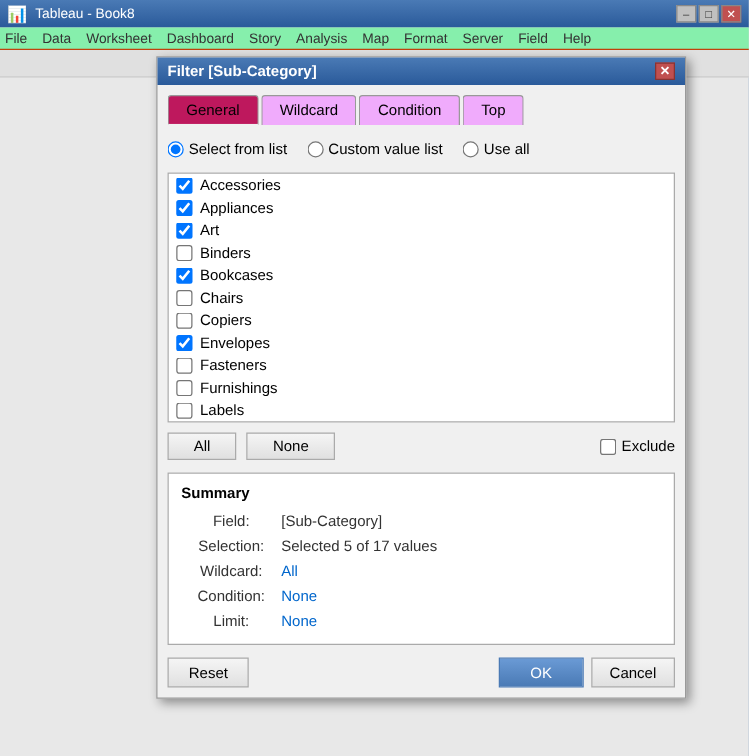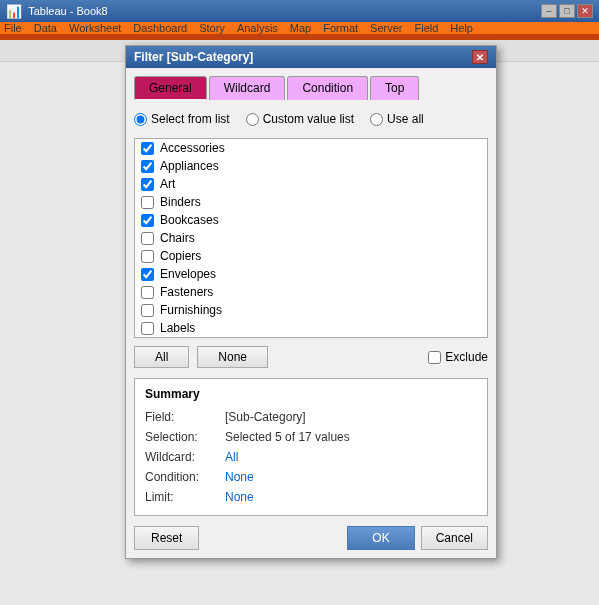--- a/index.html
+++ b/index.html
@@ -44,21 +44,21 @@
       font-size: 9px;
       display: flex; align-items: center; justify-content: center;
       cursor: pointer;
       color: #333;
     }
 
     
     .modal-overlay {
       position: absolute;
       top: 45px; left: 125px;
-      width: 372px;
+      width: 424px;
       background: #f0f0f0;
       border: 1px solid #999;
       box-shadow: 3px 3px 8px rgba(0,0,0,0.4);
     }
 
     .modal-titlebar {
       background: linear-gradient(to bottom, #4a7ab5, #2a5a9a);
       height: 22px;
       display: flex;
       align-items: center;
@@ -203,20 +203,21 @@
 
     .summary-title {
       font-weight: bold;
       margin-bottom: 6px;
     }
 
     .summary-row {
       display: flex;
       font-size: 12px;
       line-height: 20px;
+      text-align: center;
     }
 
     .summary-label {
       width: 80px;
       color: #333;
     }
 
     .summary-value {
       color: #333;
     }
@@ -260,22 +261,22 @@
       background: linear-gradient(to bottom, #f5f5f5, #e0e0e0);
       cursor: pointer;
       font-size: 12px;
     }
 
     .tableau-menu {
       position: absolute;
       top: 22px; left: 0;
       width: 599px;
       height: 18px;
-      background: #f97316;
-      border-bottom: 6px solid #c2410c;
+      background: #86efac;
+      border-bottom: 1px solid #c2410c;
       display: flex;
       align-items: center;
       padding: 0 4px;
       gap: 12px;
       font-size: 11px;
       color: #333;
     }
 
     .tableau-toolbar {
       position: absolute;

